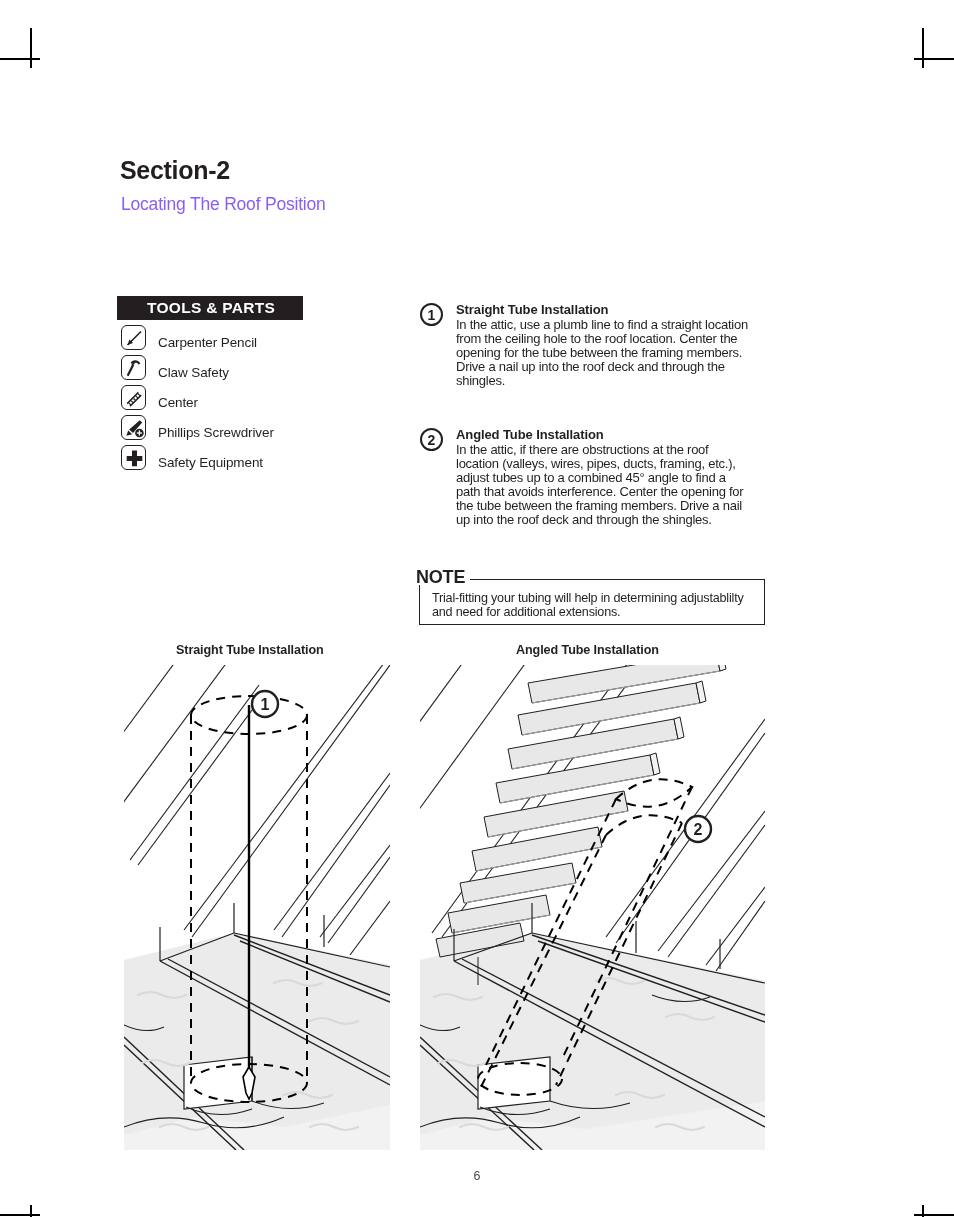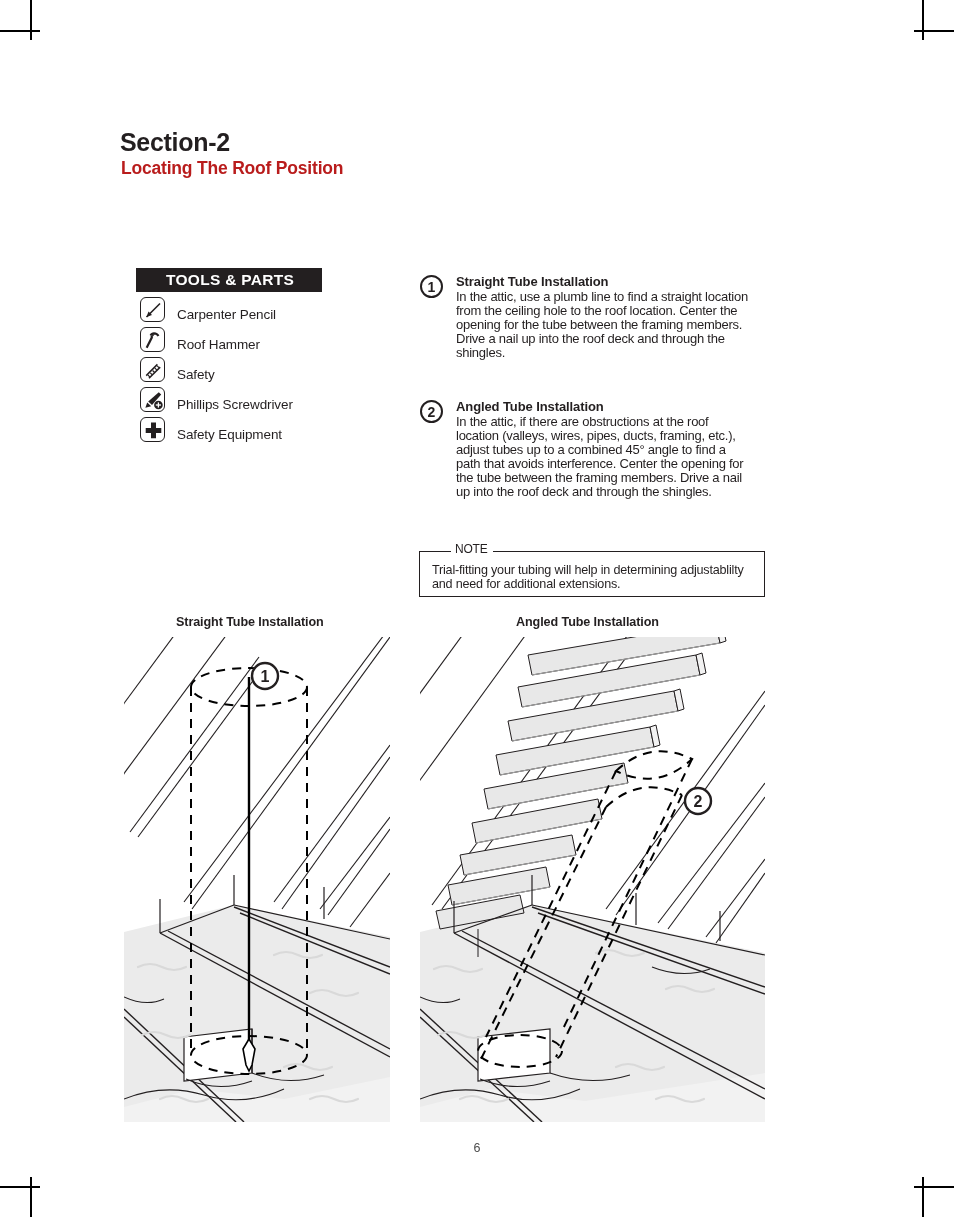--- a/index.html
+++ b/index.html
@@ -5,41 +5,41 @@
   html,body{margin:0;padding:0;}
   body{
     width:954px;height:1217px;
     background:#ffffff;
     font-family:"Liberation Sans", sans-serif;
     color:#1a1a1a;
     position:relative;
     overflow:hidden;
     -webkit-font-smoothing:antialiased;
   }
-  .page{position:absolute;inset:0;}
+  .page{position:absolute;inset:0;margin-top:28px;}
 
   
   .crop{position:absolute;background:#000;}
   .crop.h{width:40px;height:2px;}
   .crop.v{width:2px;height:40px;}
 
   
   #section-title{
     position:absolute;left:120px;top:128px;
     font-size:25px;font-weight:bold;letter-spacing:-0.3px;
     color:#231f20;
   }
   #section-subtitle{
-    position:absolute;left:121px;top:158px;
-    font-size:17.5px;font-weight:bold;letter-spacing:-0.2px;
-    color:#b91c1c;
-  }
-
-  
-  #tools-panel{position:absolute;left:136px;top:268px;width:186px;}
+    position:absolute;left:121px;top:166px;
+    font-size:17.5px;font-weight:normal;letter-spacing:-0.2px;
+    color:#8b5cf6;
+  }
+
+  
+  #tools-panel{position:absolute;left:117px;top:268px;width:186px;}
   #tools-header{
     background:#231f20;color:#fff;
     font-size:15.5px;font-weight:bold;letter-spacing:.3px;
     padding:4px 0 5px 30px;
     box-sizing:border-box;height:24px;line-height:16px;
   }
   .tool-row{display:flex;align-items:flex-end;height:30px;margin-top:0px;}
   .tool-icon{
     width:25px;height:25px;border:1.6px solid #231f20;border-radius:6px;
     box-sizing:border-box;margin-left:4px;margin-right:12px;
@@ -70,22 +70,22 @@
   }
   #step-1{left:420px;top:274px;}
   #step-2{left:420px;top:399px;}
 
   
   #note-box{
     position:absolute;left:419px;top:551px;width:346px;height:46px;
     border:1.4px solid #231f20;box-sizing:border-box;
   }
   #note-legend{
-    position:absolute;left:451px;top:541px;background:#fff;
-    padding:0 5px 0 4px;font-size:12px;font-weight:normal;color:#231f20;
+    position:absolute;left:412px;top:541px;background:#fff;
+    padding:0 5px 0 4px;font-size:18px;font-weight:bold;color:#231f20;
     line-height:16px;letter-spacing:-0.2px;
   }
   #note-text{
     position:absolute;left:432px;top:563px;width:330px;
     font-size:12.6px;color:#231f20;line-height:14px;letter-spacing:-0.2px;
   }
 
   
   .fig-caption{
     position:absolute;font-size:12.6px;font-weight:bold;color:#231f20;
@@ -136,40 +136,40 @@
     </div>
 
     <div class="tool-row">
       <span class="tool-icon">
         <svg width="25" height="25" viewBox="0 0 25 25">
           <path d="M13 4.2 C15.6 4.2 17.6 5.6 18.4 7.4 L16.4 8.6 C15.8 7.1 14.6 6.3 13.1 6.4 C11.8 6.5 11 7.2 10.3 8.1 L8.6 6.9 C9.6 5.3 11 4.2 13 4.2 Z" fill="#231f20"></path>
           <path d="M10.3 8.1 L12.1 9.4 L6.6 20.2 L4.7 19.2 Z" fill="#231f20"></path>
           <path d="M12.6 6.3 L14.6 5.2 L10.6 10.0 L9.4 8.6 Z" fill="#231f20"></path>
         </svg>
       </span>
-      <span class="tool-label">Roof Hammer</span>
+      <span class="tool-label">Claw Safety</span>
     </div>
 
     <div class="tool-row">
       <span class="tool-icon">
         <svg width="25" height="25" viewBox="0 0 25 25">
           <g stroke="#231f20" stroke-width="1.5">
             <line x1="5.2" y1="17.6" x2="16.4" y2="6.4"></line>
             <line x1="8.0" y1="20.3" x2="19.2" y2="9.1"></line>
           </g>
           <g stroke="#231f20" stroke-width="1.2">
             <line x1="7.0" y1="17.1" x2="9.0" y2="19.1"></line>
             <line x1="9.3" y1="14.8" x2="11.3" y2="16.8"></line>
             <line x1="11.6" y1="12.5" x2="13.6" y2="14.5"></line>
             <line x1="13.9" y1="10.2" x2="15.9" y2="12.2"></line>
             <line x1="16.2" y1="7.9" x2="18.2" y2="9.9"></line>
           </g>
         </svg>
       </span>
-      <span class="tool-label">Safety</span>
+      <span class="tool-label">Center</span>
     </div>
 
 
     <div class="tool-row">
       <span class="tool-icon">
         <svg width="25" height="25" viewBox="0 0 25 25">
           <path d="M4.4 19.8 L6.2 14.6 L10.2 18.2 Z" fill="#231f20"></path>
           <path d="M7.2 13.6 L17.8 4.2 L20.2 6.6 L11.0 17.0 Z" fill="#231f20"></path>
           <circle cx="17.4" cy="17.0" r="4.3" fill="#231f20"></circle>
           <g stroke="#ffffff" stroke-width="1.3">

